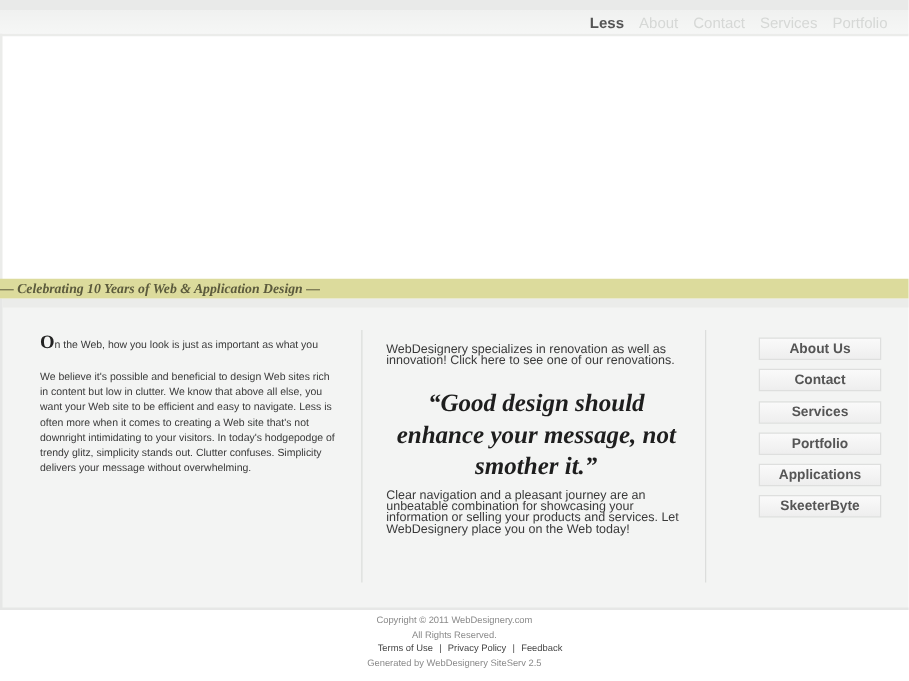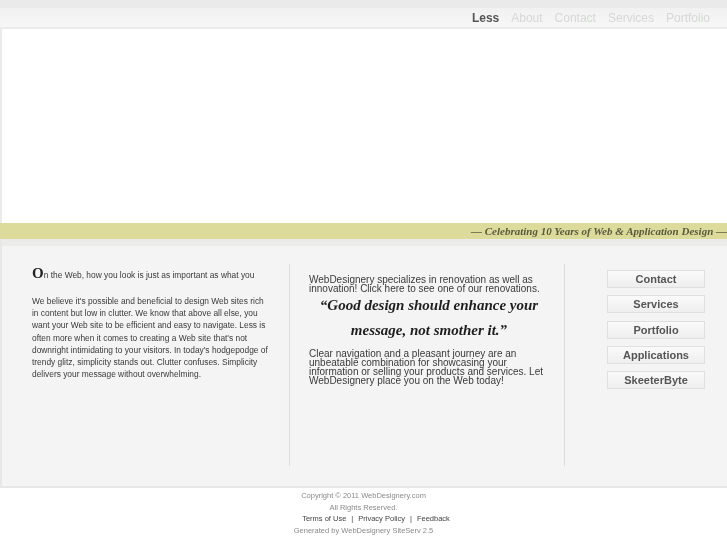--- a/index.html
+++ b/index.html
@@ -10,39 +10,39 @@
     .navbar { position: absolute; left: 0; top: 8px; width: 727px; height: 20px;
       background: linear-gradient(#f0f1f0, #f6f7f6); }
     .navlinks { position: absolute; right: 17px; top: 3px; display: flex; gap: 0; }
     .navlinks a { font-size: 12px; text-decoration: none; color: #d6d8d6; margin-left: 12px; cursor: pointer; line-height: 14px; }
     .navlinks a.active { color: #555555; font-weight: bold; }
 
     .hero { position: absolute; left: 0; top: 27px; width: 727px; height: 197px; background: #ffffff;
       border-left: 2px solid #ebecea; border-top: 2px solid #ebecea; }
 
     .banner { position: absolute; left: 0; top: 223px; width: 727px; height: 16px; background: #dcdb9c;
-      text-align: right; font-family: "Liberation Serif", serif; font-style: italic; font-weight: bold;
+      text-align: left; font-family: "Liberation Serif", serif; font-style: italic; font-weight: bold;
       font-size: 11px; color: #5b5a3c; line-height: 16px; }
 
     .content { position: absolute; left: 0; top: 239px; width: 727px; height: 249px; background: #f3f4f3;
       border-left: 2px solid #e6e7e6; border-bottom: 2px solid #e6e7e6; }
     .content .topband { position: absolute; left: 0; top: 0; width: 100%; height: 7px; background: #ebecea; }
 
     .col-left { position: absolute; left: 30px; top: 28px; width: 240px; font-size: 8.4px; color: #3a3a3a; line-height: 12.2px; }
     .col-left p { margin-bottom: 11px; }
     .dropcap { font-family: "Liberation Serif", serif; font-weight: bold; font-size: 15px; color: #222; line-height: 12px; }
     .first-line { line-height: 17px; }
 
     .divider1 { position: absolute; left: 287px; top: 25px; width: 1px; height: 202px; background: #dcdddc; }
     .divider2 { position: absolute; left: 562px; top: 25px; width: 1px; height: 202px; background: #dcdddc; }
 
     .col-mid { position: absolute; left: 307px; top: 36px; width: 240px; color: #3a3a3a; }
     .quote { font-family: "Liberation Serif", serif; font-style: italic; font-weight: bold; color: #1e1e1e; text-align: center; }
     .quote1 { font-size: 15px; margin-bottom: 11px; line-height: 18px; }
-    .quote2 { font-size: 15px; line-height: 25px; margin-bottom: 6px; font-family: Liberation Serif, serif; }
+    .quote2 { font-size: 20px; line-height: 25px; margin-top: 18px; margin-bottom: 6px; font-family: Liberation Serif, serif; }
     .mid-text { font-size: 10px; line-height: 9px; }
 
     .col-right { position: absolute; left: 605px; top: 31px; width: 98px; }
     .sidebtn { display: block; width: 98px; height: 18px; margin-bottom: 7.3px; background: linear-gradient(#fafafa, #eeeeee);
       border: 1px solid #dedfde; font-size: 11px; font-weight: bold; color: #555; text-align: center; line-height: 16px; cursor: pointer; }
 
     .footer { position: absolute; left: 0; top: 490px; width: 727px; text-align: center; font-size: 7.5px; color: #8a8a8a; line-height: 11.6px; }
     .footer .links { color: #444; margin-left: 25px; }
     .footer .links a { color: #444; text-decoration: none; cursor: pointer; }
     .footer .sep { margin: 0 5px; }
@@ -79,20 +79,21 @@
 
   <div class="col-mid">
     <div class="mid-text">WebDesignery specializes in renovation as well as innovation! Click here to see one of our renovations.</div>
     <div class="quote quote2">“Good design should enhance your message, not smother it.”</div>
     <div class="mid-text">Clear navigation and a pleasant journey are an unbeatable combination for showcasing your information or selling your products and services. Let WebDesignery place you on the Web today!</div>
   </div>
 
   <div class="divider2"></div>
 
   <div class="col-right">
+    <a class="sidebtn">About Us</a>
     <a class="sidebtn">Contact</a>
     <a class="sidebtn">Services</a>
     <a class="sidebtn">Portfolio</a>
     <a class="sidebtn">Applications</a>
     <a class="sidebtn">SkeeterByte</a>
   </div>
 </div>
 
 <footer class="footer">
   <div>Copyright © 2011 WebDesignery.com</div>

